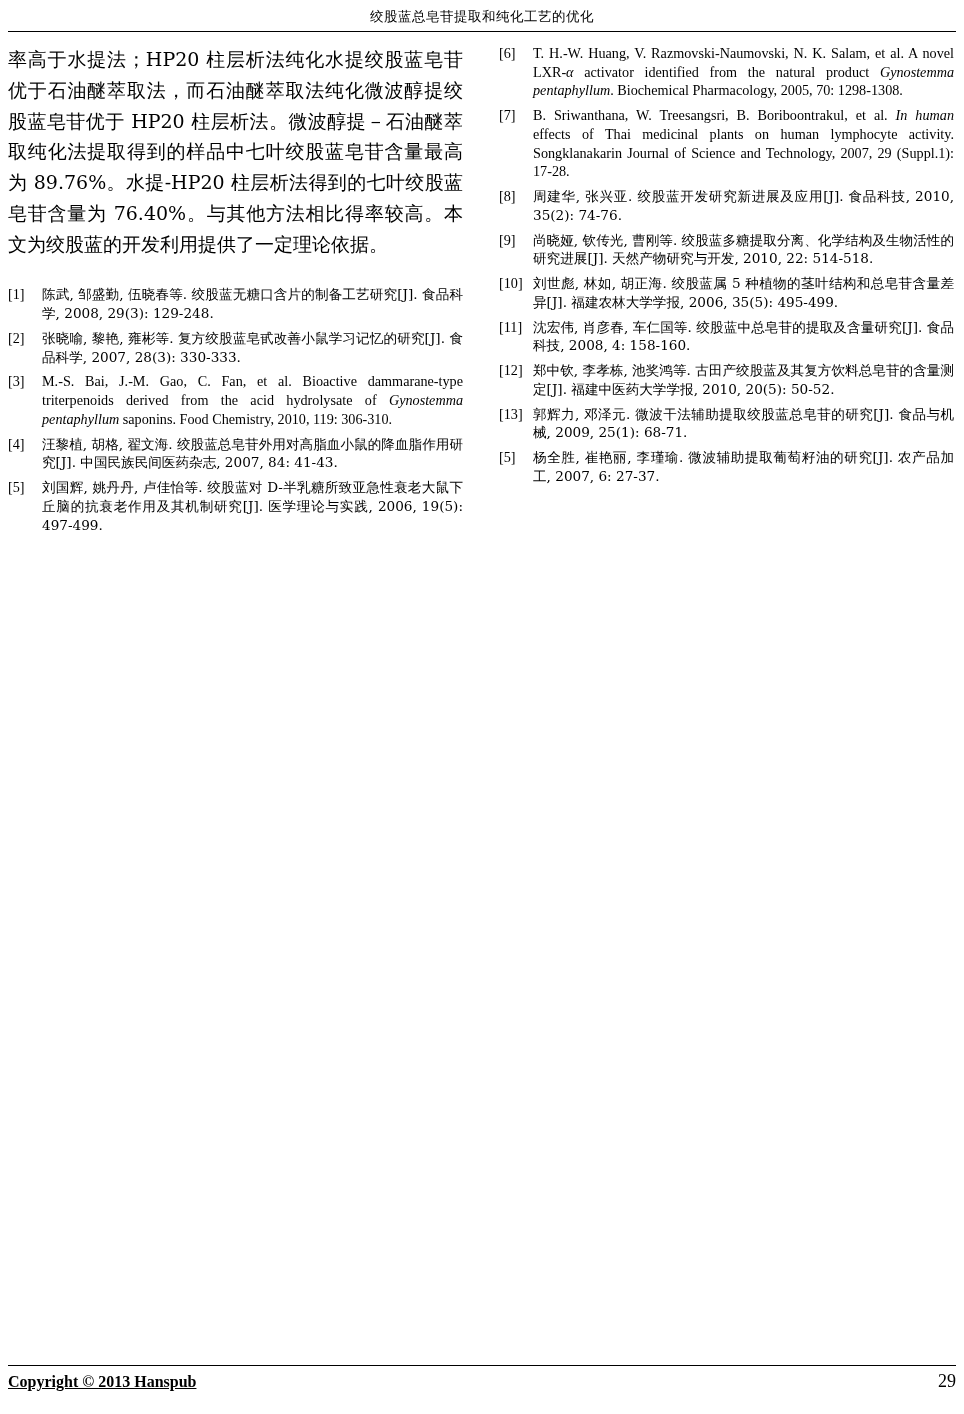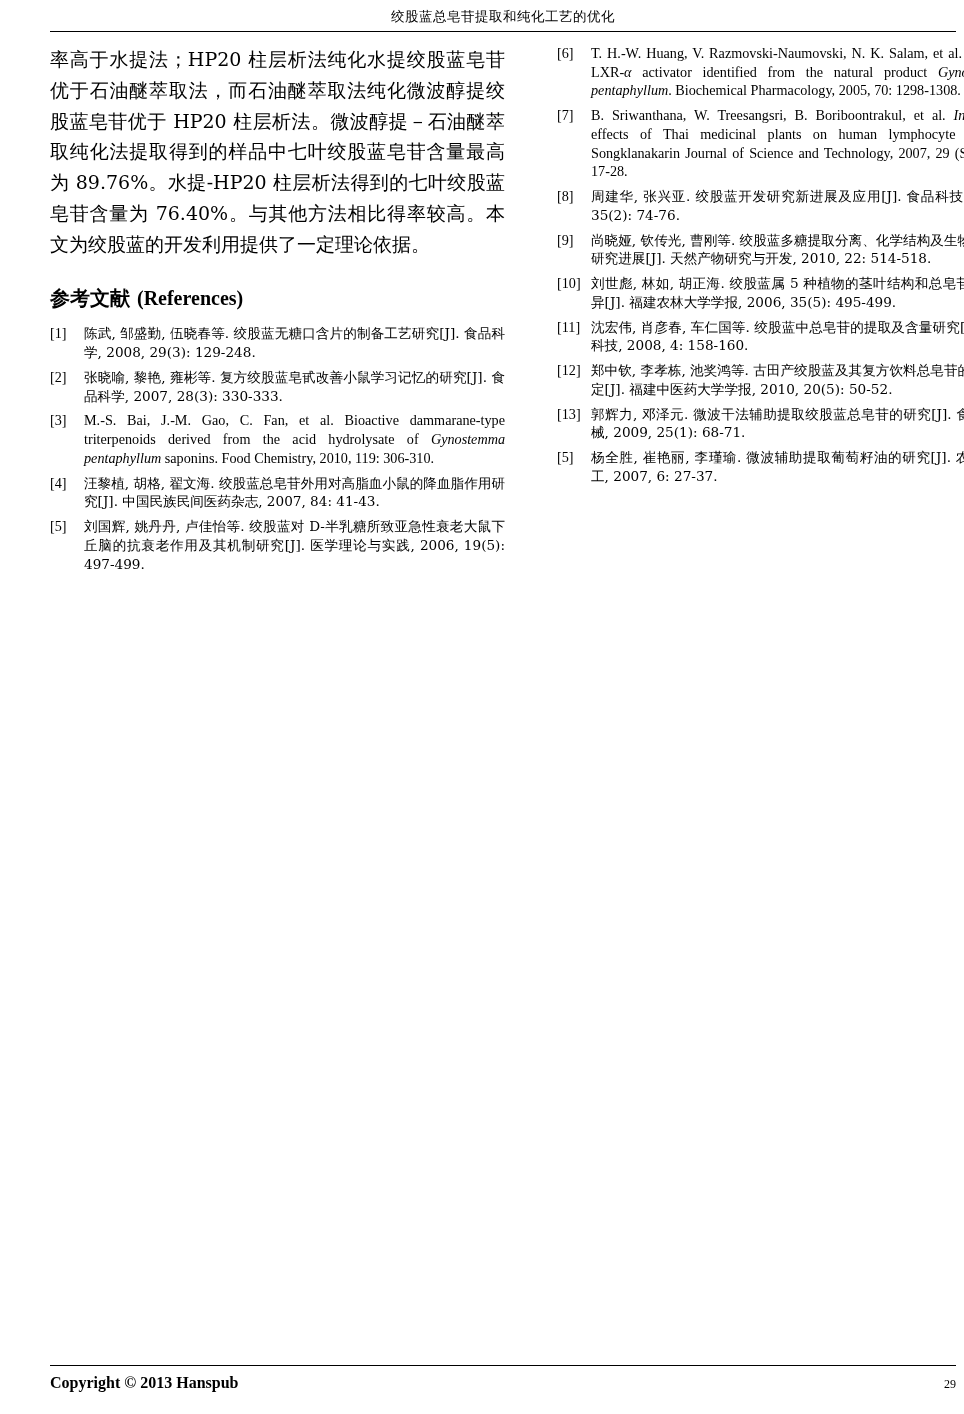--- a/index.html
+++ b/index.html
@@ -12,21 +12,20 @@
     height: 1414px;
     font-family: "Liberation Serif", serif;
     color: #000000;
     position: relative;
     overflow: hidden;
   }
   .page {
     position: absolute;
     inset: 0;
     padding: 0;
-    margin-left: 42px;
   }
   .running-head {
     position: absolute;
     top: 8px;
     left: 0;
     right: 0;
     text-align: center;
     font-family: "DejaVu Sans", sans-serif;
     font-size: 13.5px;
     letter-spacing: 0.5px;
@@ -38,21 +37,21 @@
     right: 8px;
     border-bottom: 1px solid #000;
   }
   .columns {
     position: absolute;
     top: 44px;
     left: 8px;
     right: 8px;
     bottom: 70px;
     display: flex;
-    gap: 52px;
+    gap: 36px;
   }
   .col {
     width: 455px;
     flex: 0 0 455px;
   }
 
   
   .body-para {
     font-family: "DejaVu Serif", serif;
     font-size: 19px;
@@ -116,40 +115,36 @@
     left: 8px;
     right: 8px;
     bottom: 48px;
     border-bottom: 1px solid #000;
   }
   .footer-inner {
     display: flex;
     justify-content: space-between;
     align-items: baseline;
   }
-  .footer-left { font-weight: bold; font-family: "Liberation Serif", serif; font-size: 16px;}
-  .footer-right { font-family: "Liberation Serif", serif; font-size: 12px; }
+  .footer-left { font-weight: bold; font-family: "Liberation Serif", serif; font-size: 16px; text-decoration: underline;}
+  .footer-right { font-family: "Liberation Serif", serif; font-size: 18px; }
 </style>
 </head>
 <body>
 
 <div class="page">
 
   <div class="running-head">绞股蓝总皂苷提取和纯化工艺的优化</div>
   <div class="head-rule"></div>
 
   <div class="columns">
 
     <div class="col">
       <p class="body-para">率高于水提法；HP20 柱层析法纯化水提绞股蓝皂苷优于石油醚萃取法，而石油醚萃取法纯化微波醇提绞股蓝皂苷优于 HP20 柱层析法。微波醇提－石油醚萃取纯化法提取得到的样品中七叶绞股蓝皂苷含量最高为 89.76%。水提-HP20 柱层析法得到的七叶绞股蓝皂苷含量为 76.40%。与其他方法相比得率较高。本文为绞股蓝的开发利用提供了一定理论依据。</p>
 
-      <div class="section-title">
-        <span>参考文献</span>
-        <span class="en">(References)</span>
-      </div>
 
       <ul class="ref-list" id="ref-list-left">
           <li class="ref-item">
             <span class="ref-num">[1]</span>
             <span class="ref-body cn">陈武, 邹盛勤, 伍晓春等. 绞股蓝无糖口含片的制备工艺研究[J]. 食品科学, 2008, 29(3): 129-248.</span>
           </li>
           <li class="ref-item">
             <span class="ref-num">[2]</span>
             <span class="ref-body cn">张晓喻, 黎艳, 雍彬等. 复方绞股蓝皂甙改善小鼠学习记忆的研究[J]. 食品科学, 2007, 28(3): 330-333.</span>
           </li>

